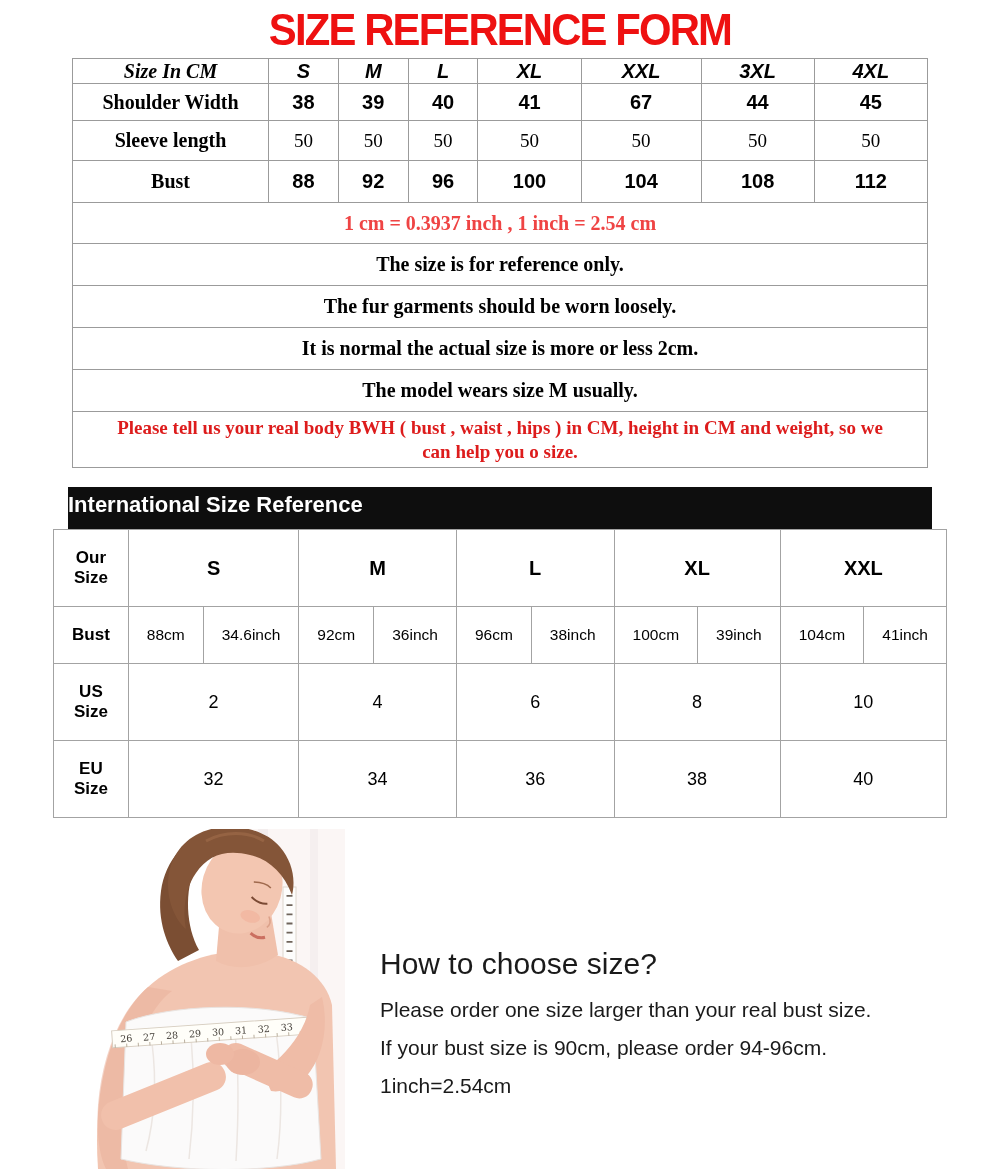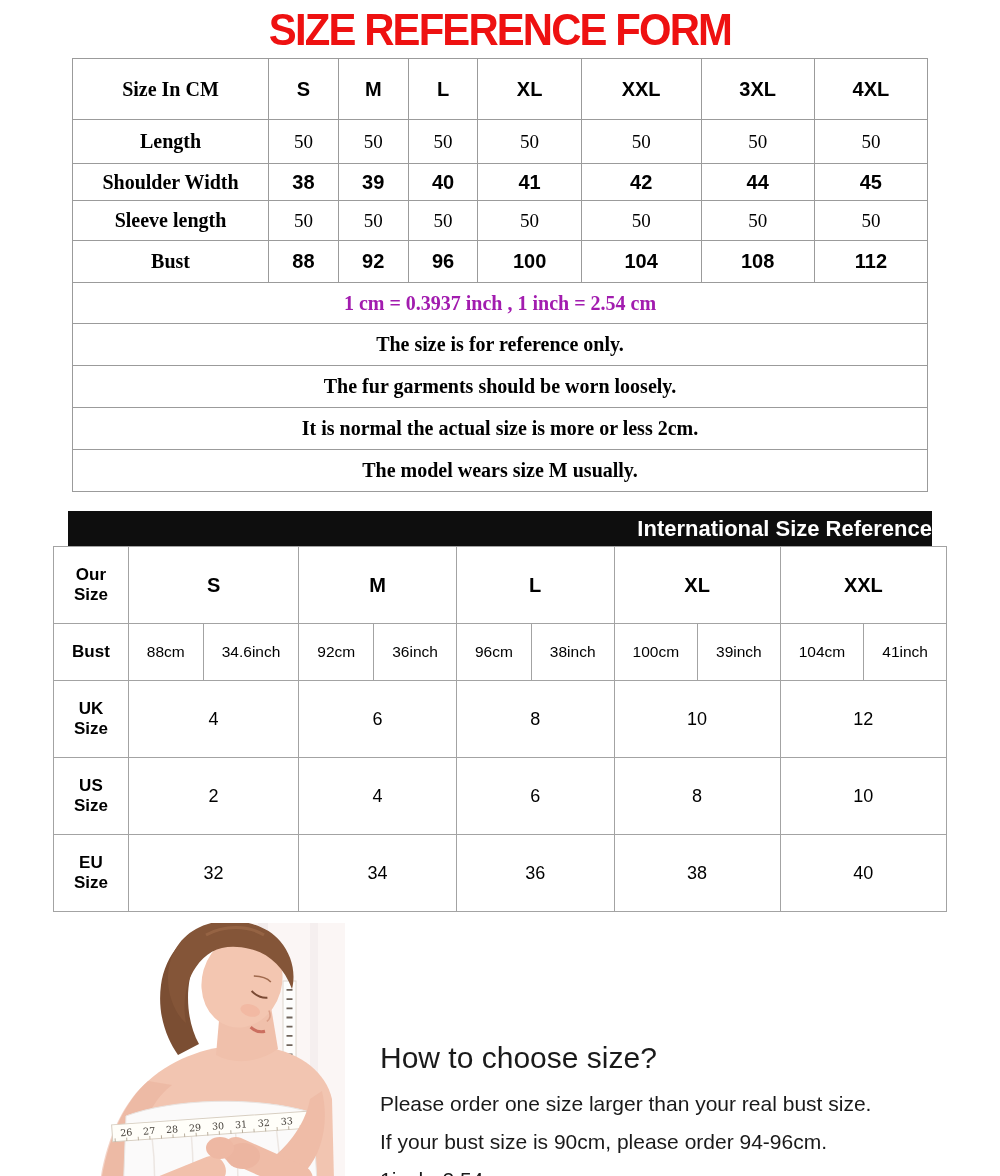--- a/index.html
+++ b/index.html
@@ -12,33 +12,33 @@
     font-size:45px;letter-spacing:-2px;transform:scaleX(.93);transform-origin:center;}
 
   
   table{border-collapse:collapse;}
   .size-table{width:856px;margin:2px auto 0;}
   .size-table th,.size-table td{border:1px solid #9b9b9b;text-align:center;vertical-align:middle;padding:0;}
   .size-table .lbl{font-family:"Liberation Serif",serif;font-weight:bold;font-size:20px;}
   .size-table .size-col{font-family:"Liberation Sans",sans-serif;font-weight:bold;font-size:20px;}
   .size-table .v-serif{font-family:"Liberation Serif",serif;font-size:19px;}
   .size-table .v-sans{font-family:"Liberation Sans",sans-serif;font-weight:bold;font-size:20px;}
-  tr.h-head{height:61px;} tr.h-len{height:44px;} tr.h-sh{height:37px;}
+  tr.h-head{height:25px;font-style:italic;} tr.h-len{height:44px;} tr.h-sh{height:37px;}
   tr.h-sl{height:40px;}  tr.h-bu{height:42px;}  tr.h-conv{height:41px;}
   tr.h-note{height:42px;margin-left:24px;} tr.h-red{height:56px;}
-  .conv-cell{text-align:right;padding-right:20px;color:#a21caf;
+  .conv-cell{text-align:right;padding-right:20px;color:#ef4444;
     font-family:"Liberation Serif",serif;font-weight:bold;font-size:20px;}
   .note-cell{text-align:left;padding-left:15px;font-family:"Liberation Serif",serif;
     font-weight:bold;font-size:20px;}
   .rednote-cell{text-align:left;padding:5px 15px;color:#dd1c1c;
     font-family:"Liberation Serif",serif;font-weight:bold;font-size:19px;line-height:1.25;}
 
   
   .int-bar{width:864px;margin:19px auto 0;background:#0e0e0e;color:#fff;
-    height:35px;line-height:35px;text-align:right;
+    height:42px;line-height:35px;text-align:left;
     font-family:"Liberation Sans",sans-serif;font-weight:bold;font-size:22px;}
   .int-table{width:864px;margin:0 auto;font-family:"Liberation Sans",sans-serif;}
   .int-table th,.int-table td{border:1px solid #a3a3a3;text-align:center;
     vertical-align:middle;padding:18px;}
   .int-table tr{height:38px;} .int-table tr.hd{height:39px;}
   .int-table .lbl{font-weight:bold;font-size:17px;}
   .int-table th.size{font-weight:bold;font-size:20px;}
   .int-table .bust-val{font-size:15.5px;text-align:center;}
   .int-table .val{font-size:18px;}
 
@@ -66,37 +66,27 @@
         <tr class="h-head">
       <th class="lbl">Size In CM</th>
       <th class="size-col">S</th>
       <th class="size-col">M</th>
       <th class="size-col">L</th>
       <th class="size-col">XL</th>
       <th class="size-col">XXL</th>
       <th class="size-col">3XL</th>
       <th class="size-col">4XL</th>
     </tr>
-    <tr class="h-len">
-      <td class="lbl">Length</td>
-      <td class="v-serif">50</td>
-      <td class="v-serif">50</td>
-      <td class="v-serif">50</td>
-      <td class="v-serif">50</td>
-      <td class="v-serif">50</td>
-      <td class="v-serif">50</td>
-      <td class="v-serif">50</td>
-    </tr>
     <tr class="h-sh">
       <td class="lbl">Shoulder Width</td>
       <td class="v-sans">38</td>
       <td class="v-sans">39</td>
       <td class="v-sans">40</td>
       <td class="v-sans">41</td>
-      <td class="v-sans">42</td>
+      <td class="v-sans">67</td>
       <td class="v-sans">44</td>
       <td class="v-sans">45</td>
     </tr>
     <tr class="h-sl">
       <td class="lbl">Sleeve length</td>
       <td class="v-serif">50</td>
       <td class="v-serif">50</td>
       <td class="v-serif">50</td>
       <td class="v-serif">50</td>
       <td class="v-serif">50</td>
@@ -120,20 +110,26 @@
       <td colspan="8" class="note-cell">The size is for reference only.</td>
     </tr>
     <tr class="h-note">
       <td colspan="8" class="note-cell">The fur garments should be worn loosely.</td>
     </tr>
     <tr class="h-note">
       <td colspan="8" class="note-cell">It is normal the actual size is more or less 2cm.</td>
     </tr>
     <tr class="h-note">
       <td colspan="8" class="note-cell">The model wears size M usually.</td>
+    </tr>
+    <tr class="h-red">
+      <td colspan="8" class="rednote-cell">
+        <div>Please tell us your real body BWH ( bust , waist , hips )  in CM, height  in CM and weight, so we</div>
+        <div>can help you o size.</div>
+      </td>
     </tr>
   </tbody>
     </table>
 
   <div class="int-bar">International Size Reference</div>
   <table class="int-table">
     <colgroup>
         <col style="width:157px">
         <col span="10">
       </colgroup>
@@ -153,28 +149,20 @@
       <td class="bust-val">92cm</td>
       <td class="bust-val">36inch</td>
       <td class="bust-val">96cm</td>
       <td class="bust-val">38inch</td>
       <td class="bust-val">100cm</td>
       <td class="bust-val">39inch</td>
       <td class="bust-val">104cm</td>
       <td class="bust-val">41inch</td>
     </tr>
     <tr>
-      <td class="lbl">UK Size</td>
-      <td class="val" colspan="2">4</td>
-      <td class="val" colspan="2">6</td>
-      <td class="val" colspan="2">8</td>
-      <td class="val" colspan="2">10</td>
-      <td class="val" colspan="2">12</td>
-    </tr>
-    <tr>
       <td class="lbl">US Size</td>
       <td class="val" colspan="2">2</td>
       <td class="val" colspan="2">4</td>
       <td class="val" colspan="2">6</td>
       <td class="val" colspan="2">8</td>
       <td class="val" colspan="2">10</td>
     </tr>
     <tr>
       <td class="lbl">EU Size</td>
       <td class="val" colspan="2">32</td>

